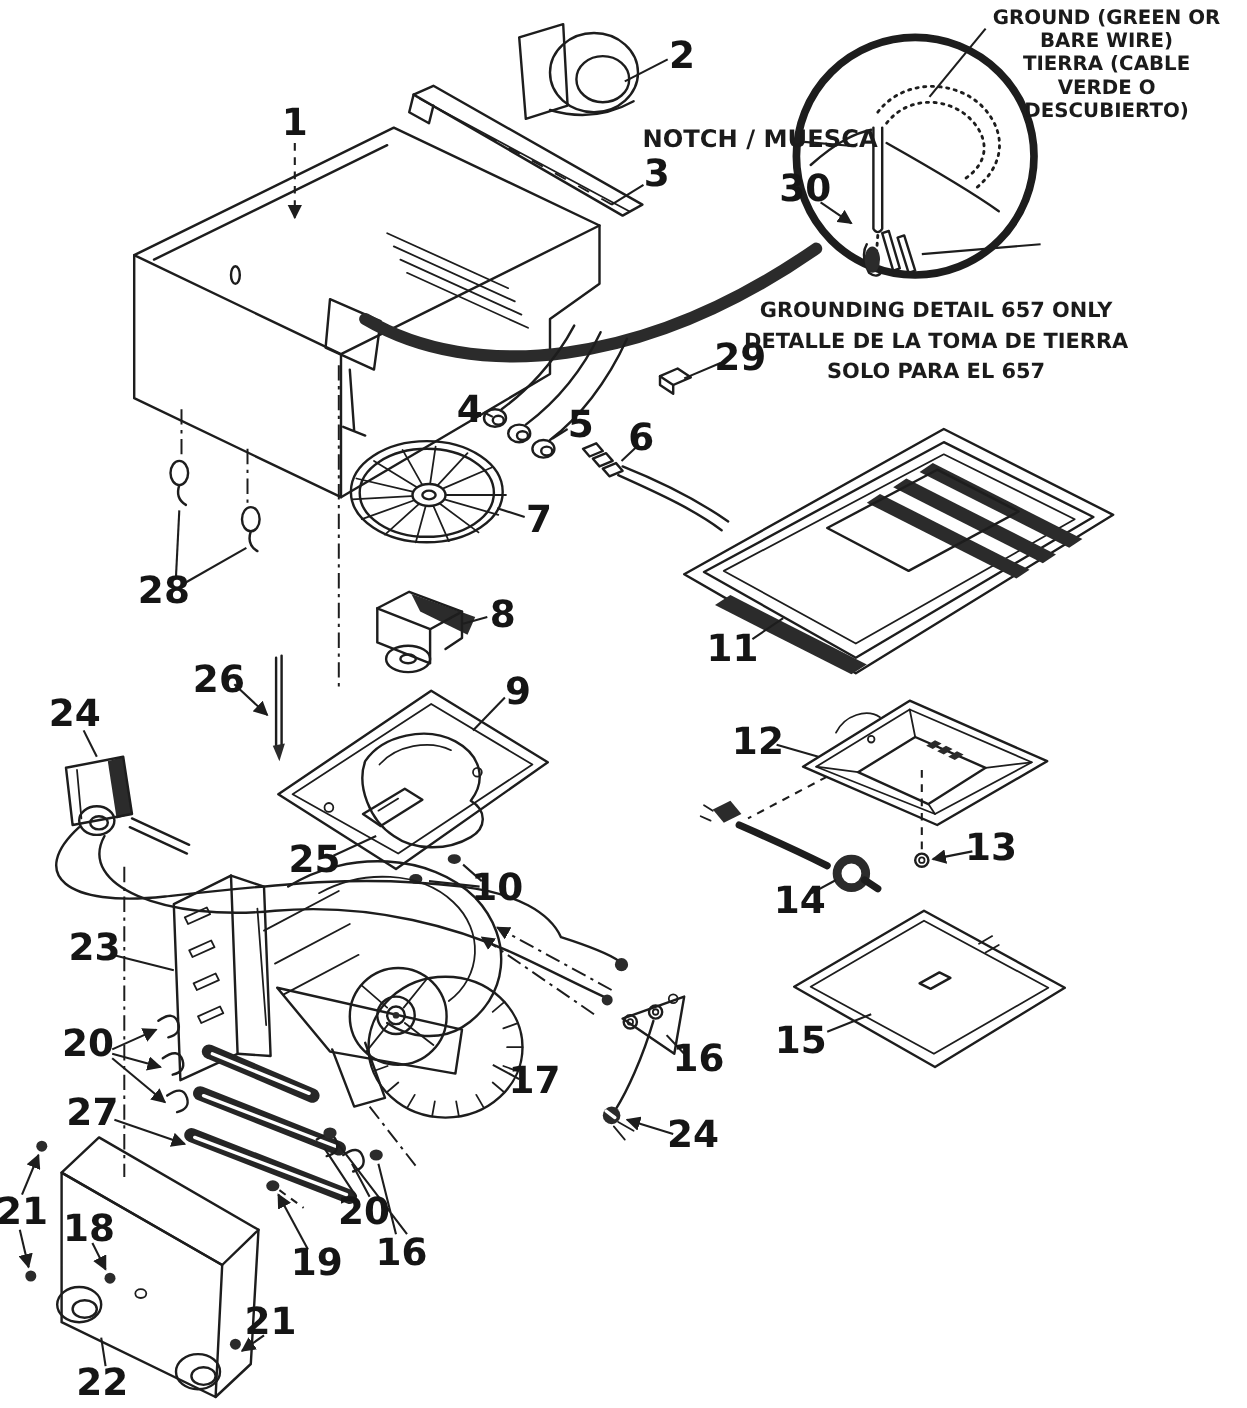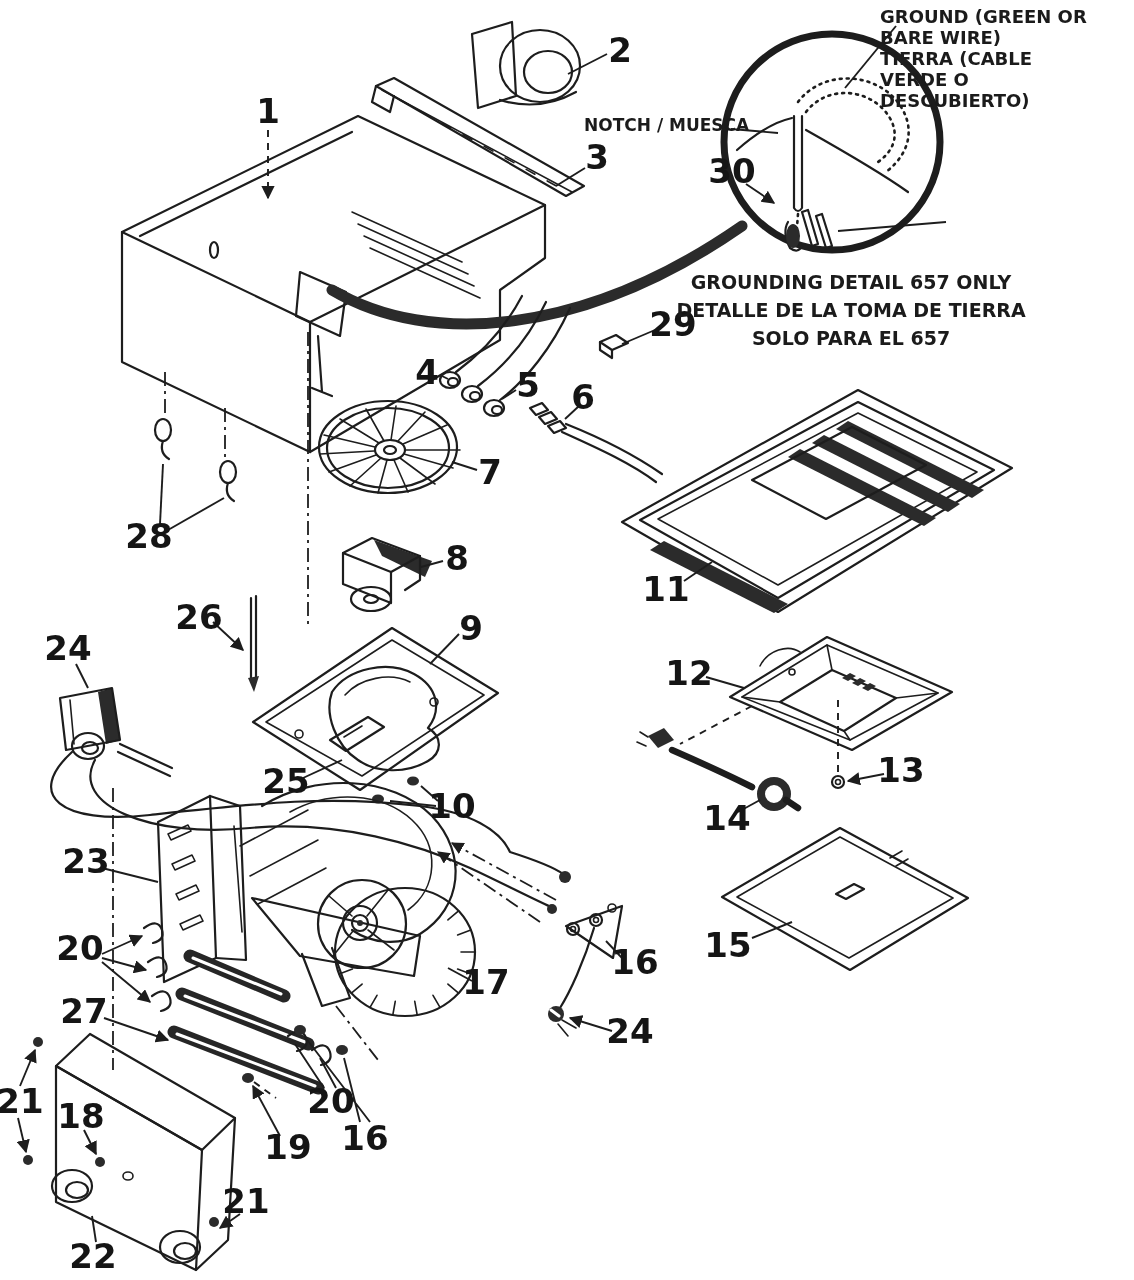--- a/index.html
+++ b/index.html
@@ -14,22 +14,22 @@
   .dot{stroke:#1d1d1d;fill:none;stroke-width:2.6;stroke-dasharray:2 5;stroke-linecap:round;}
   .fillDark{fill:#2b2b2b;stroke:none;}
   .coil{stroke:#262626;stroke-width:13;stroke-linecap:round;fill:none;}
   .coilCore{stroke:#ffffff;stroke-width:3;stroke-linecap:round;fill:none;}
   .cord{stroke:#1d1d1d;fill:none;stroke-width:6.5;stroke-linecap:round;}
   .swoosh{stroke:#2b2b2b;fill:none;stroke-width:11;stroke-linecap:round;}
   .ring{stroke:#2b2b2b;fill:none;stroke-width:8;}
   .num{font:700 34px "DejaVu Sans",sans-serif;fill:#151515;}
   .note{position:absolute;color:#1b1b1b;font-weight:700;white-space:pre-line;
         font-family:"DejaVu Sans",sans-serif;}
-  #note-ground{left:880px;top:6px;width:252px;font-size:18px;line-height:21px;}
-  #note-notch{left:584px;top:115px;font-size:17px;}
+  #note-ground{left:880px;top:6px;width:252px;font-size:18px;line-height:21px;text-align:center;}
+  #note-notch{left:584px;top:115px;font-size:22px;}
   #note-clip{left:944px;top:198px;width:190px;font-size:18px;line-height:23px;text-align:center;}
   #note-detail{left:664px;top:268px;width:374px;font-size:19px;line-height:28px;text-align:center;}
 </style>
 </head>
 <body>
 
 <div class="stage">
 
 <svg width="1134" height="1280" viewBox="0 0 1134 1280">
   <defs>

